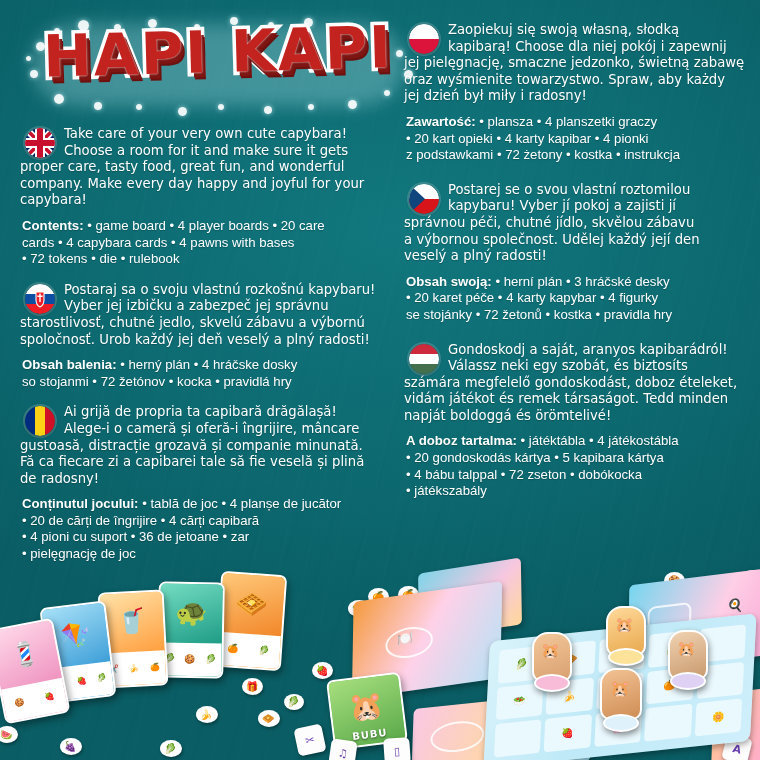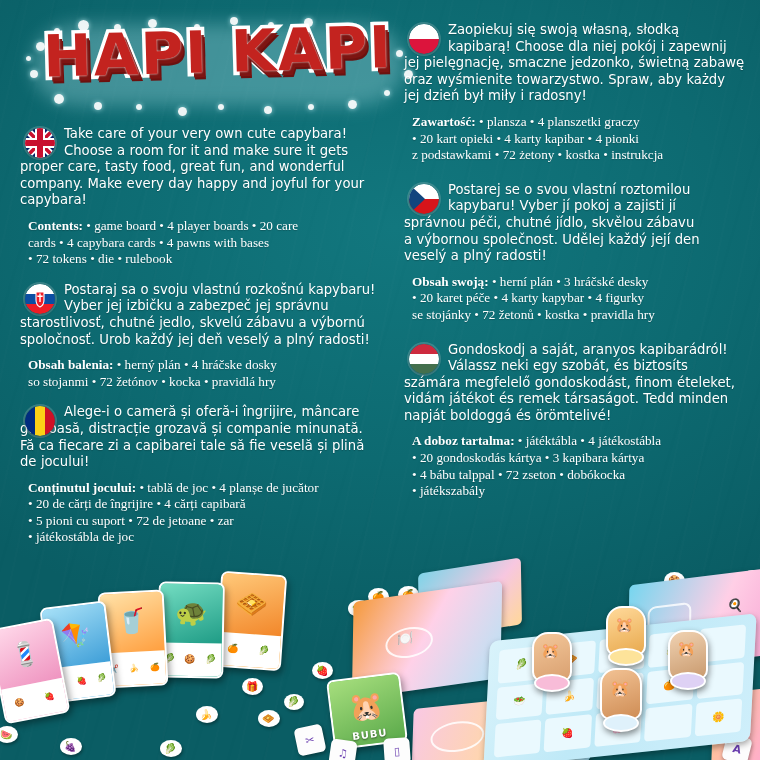--- a/index.html
+++ b/index.html
@@ -108,22 +108,22 @@
     text-shadow: 0 1px 1px rgba(0,0,0,.22);
     word-spacing: .2px;
   }
   .desc .ln2 { display:block; text-indent: 0; padding-left: 44px; }
   .desc .ln { display:block; text-indent: 0; }
 
   .contents {
     color: #ffffff;
     font-size: 13.2px;
     line-height: 16.6px;
-    font-family: Liberation Serif, serif;
-    margin: 8px;
+    font-family: Liberation Sans, sans-serif;
+    margin: 2px;
     text-shadow: 0 1px 1px rgba(0,0,0,.22);
   }
   .contents b { font-weight: 700; }
   .contents .ln { display: block; }
 
   
   #photo {
     position: absolute;
     left: 0; top: 548px;
     width: 760px; height: 212px;
@@ -283,30 +283,31 @@
               <circle cx="15" cy="15" r="15"></circle>
             </clipPath>
           <g clip-path="url(#c-ro)">
             <rect width="10" height="30" fill="#002B7F"></rect>
             <rect x="10" width="10" height="30" fill="#FCD116"></rect>
             <rect x="20" width="10" height="30" fill="#CE1126"></rect>
           </g>
         </svg>
       </span>
       <p class="desc">
+        <span>Ai grijă de propria ta capibară drăgălașă!</span>
         <span class="ln2">Alege-i o cameră și oferă-i îngrijire, mâncare</span>
         <span class="ln">gustoasă, distracție grozavă și companie minunată.</span>
         <span class="ln">Fă ca fiecare zi a capibarei tale să fie veselă și plină</span>
-        <span class="ln">de jocului!</span>
+        <span class="ln">de radosny!</span>
       </p>
       <p class="contents">
         <span class="ln"><b>Conținutul jocului:</b><span> • tablă de joc • 4 planșe de jucător</span></span>
         <span class="ln">• 20 de cărți de îngrijire • 4 cărți capibară</span>
-        <span class="ln">• 5 pioni cu suport • 72 de jetoane • zar</span>
-        <span class="ln">• játékostábla de joc</span>
+        <span class="ln">• 4 pioni cu suport • 36 de jetoane • zar</span>
+        <span class="ln">• pielęgnację de joc</span>
       </p>
     </div>
   </div>
 
   <div class="col" id="col-right">
 
     <div class="lang-block">
       <span class="flag">
         <svg viewBox="0 0 30 30">
           <clipPath id="c-pl">
@@ -368,27 +369,27 @@
           <g clip-path="url(#c-hu)">
             <rect width="30" height="10" fill="#CD2A3E"></rect>
             <rect y="10" width="30" height="10" fill="#fff"></rect>
             <rect y="20" width="30" height="10" fill="#436F4D"></rect>
           </g>
         </svg>
       </span>
       <p class="desc">
         <span>Gondoskodj a saját, aranyos kapibarádról!</span>
         <span class="ln2">Válassz neki egy szobát, és biztosíts</span>
-        <span class="ln">számára megfelelő gondoskodást, finom ételeket,</span>
+        <span class="ln">számára megfelelő gondoskodást, doboz ételeket,</span>
         <span class="ln">vidám játékot és remek társaságot. Tedd minden</span>
         <span class="ln">napját boldoggá és örömtelivé!</span>
       </p>
       <p class="contents">
         <span class="ln"><b>A doboz tartalma:</b><span> • játéktábla • 4 játékostábla</span></span>
-        <span class="ln">• 20 gondoskodás kártya • 3 kapibara kártya</span>
+        <span class="ln">• 20 gondoskodás kártya • 5 kapibara kártya</span>
         <span class="ln">• 4 bábu talppal • 72 zseton • dobókocka</span>
         <span class="ln">• játékszabály</span>
       </p>
     </div>
   </div>
 
   <div id="photo">
 
     <div class="card" style="left:218px; top:25px; width:66px; height:96px; transform:rotate(4deg); background:#f8a63c;">
       <div class="top" style="background:linear-gradient(160deg,#ffc97a,#f2872a);">

